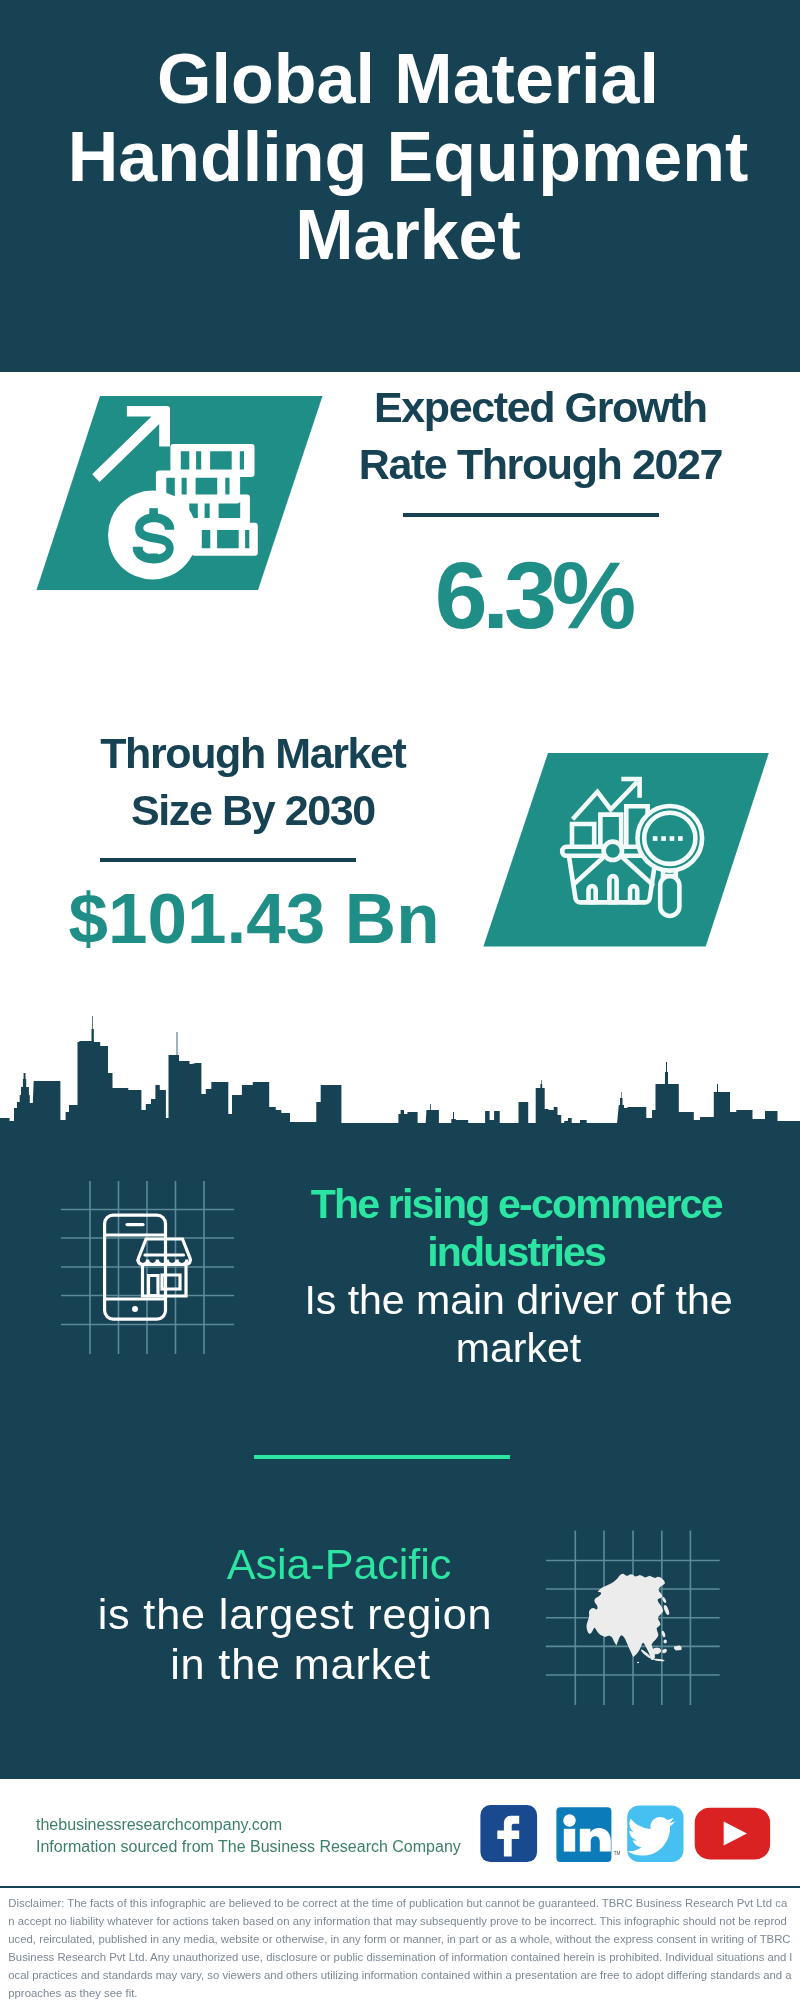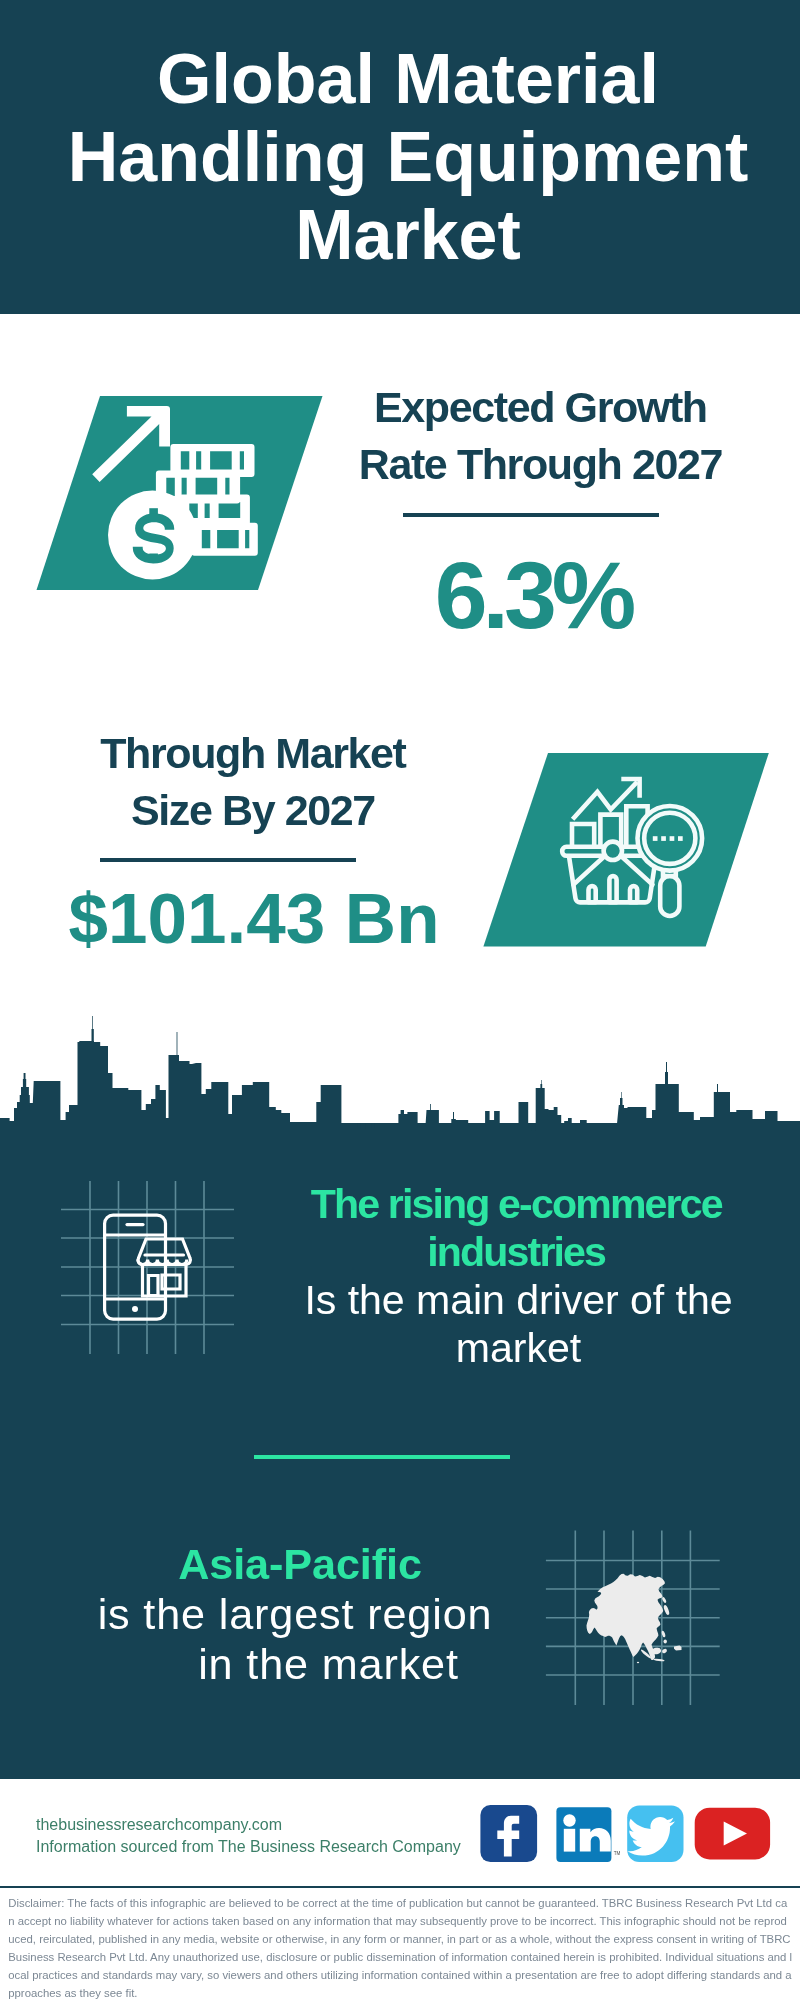--- a/index.html
+++ b/index.html
@@ -3,37 +3,37 @@
 <meta charset="utf-8">
 <style>
 
   * { box-sizing:border-box; margin:0; padding:0; }
   html,body { width:800px; height:2000px; }
   body { font-family:"Liberation Sans", sans-serif; background:#fff; overflow:hidden;
          -webkit-font-smoothing:antialiased; }
   .page { position:relative; width:800px; height:2000px; background:#fff; overflow:hidden; }
 
   
-  .header { position:absolute; left:0; top:0; width:800px; height:314px; background:#164253; }
+  .header { position:absolute; left:0; top:0; width:800px; height:372px; background:#164253; }
   .header .t { position:absolute; left:8px; top:40px; width:800px; text-align:center;
      color:#fff; font-size:70px; font-weight:700; line-height:78px; }
 
   
   .stat-title { position:absolute; color:#164253; font-weight:700; text-align:center;
                 font-size:43px; letter-spacing:-1.4px; line-height:57px; }
   .stat-rule  { position:absolute; background:#164253; height:4px; }
   .stat-val   { position:absolute; color:#1f8e86; font-weight:700; text-align:center; }
   svg.iconlayer { position:absolute; left:0; top:0; pointer-events:none; }
   .hl-head  { position:absolute; color:#2ce5a2; font-weight:700; text-align:center;
               font-size:41.1px; letter-spacing:-1.85px; line-height:48px; }
   .hl-sub   { position:absolute; color:#ffffff; font-weight:400; text-align:center;
               font-size:41.1px; letter-spacing:-0.05px; line-height:48px; }
   .sep-rule { position:absolute; background:#2ce5a2; height:4px; }
-  .hl-head2 { position:absolute; color:#2ce5a2; font-weight:700; text-align:center;
-              font-size:43.2px; letter-spacing:-0.1px; line-height:50px; }
+  .hl-head2 { position:absolute; color:#2ce5a2; font-weight:400; text-align:center;
+              font-size:43.2px; letter-spacing:-0.1px; line-height:50px;margin-left:39px; }
   .hl-sub2  { position:absolute; color:#ffffff; font-weight:400; text-align:center;
               font-size:43.2px; letter-spacing:0.85px; line-height:50.1px; }
   .src-text { position:absolute; color:#3c7f68; font-size:16px; line-height:22.7px; }
   .footline { position:absolute; background:#164253; height:2.5px; left:0; width:800px; }
   .disclaimer { position:absolute; color:#7c8894; font-size:11.35px; line-height:18px;
                 text-align:left; word-break:break-all; }
 
 
 
 </style>
@@ -148,21 +148,21 @@
           <rect x="661.2" y="836.2" width="4.7" height="4.7"></rect>
           <rect x="669.6" y="836.2" width="4.7" height="4.7"></rect>
           <rect x="678" y="836.2" width="4.7" height="4.7"></rect>
         </g>
       </g>
     </g>
   </svg>
 
   <div class="stat-title" style="left:-0.1px;top:725px;width:506px;">
     <div>Through Market</div>
-    <div>Size By 2027</div>
+    <div>Size By 2030</div>
   </div>
   <div class="stat-rule" style="left:99.9px;top:858.2px;width:255.7px;"></div>
   <div class="stat-val" style="left:2px;top:878px;width:504px;font-size:71px;">$101.43 Bn</div>
 
   <svg class="iconlayer" width="800" height="2000" viewBox="0 0 800 2000">
     <g stroke="#5d8a98" stroke-width="1.6">
       <path d="M90 1181 V1354 M118.5 1181 V1354 M147 1181 V1354 M175.5 1181 V1354 M204 1181 V1354"></path>
       <path d="M61 1209.5 H234 M61 1238 H234 M61 1267 H234 M61 1295.5 H234 M61 1324.5 H234"></path>
     </g>
     <g fill="none" stroke="#ffffff" stroke-width="3.2">
@@ -216,21 +216,21 @@
       </g>
     </g>
   </svg>
 
   <div class="hl-head2" style="left:0;top:1539px;width:600px;">
     <div>Asia-Pacific</div>
   </div>
   <div class="hl-sub2" style="left:-5px;top:1588.5px;width:600px;">
     <div>is the largest region</div>
   </div>
-  <div class="hl-sub2" style="left:0.5px;top:1638.6px;width:600px;margin-left:28px;">
+  <div class="hl-sub2" style="left:0.5px;top:1638.6px;width:600px;">
     <div>in the market</div>
   </div>
 
   <div class="src-text" style="left:36px;top:1813.5px;width:460px;">
     <div>thebusinessresearchcompany.com</div>
     <div>Information sourced from The Business Research Company</div>
   </div>
 
   <svg class="iconlayer" width="800" height="2000" viewBox="0 0 800 2000">
     <g>

